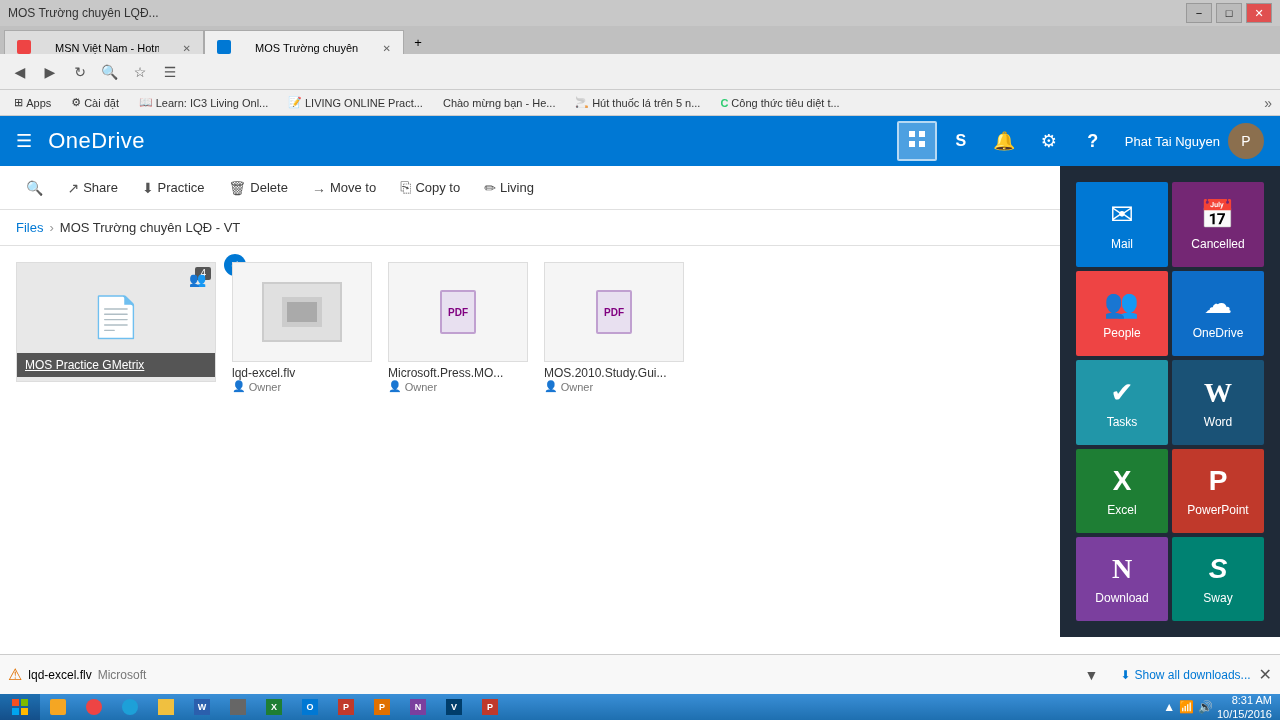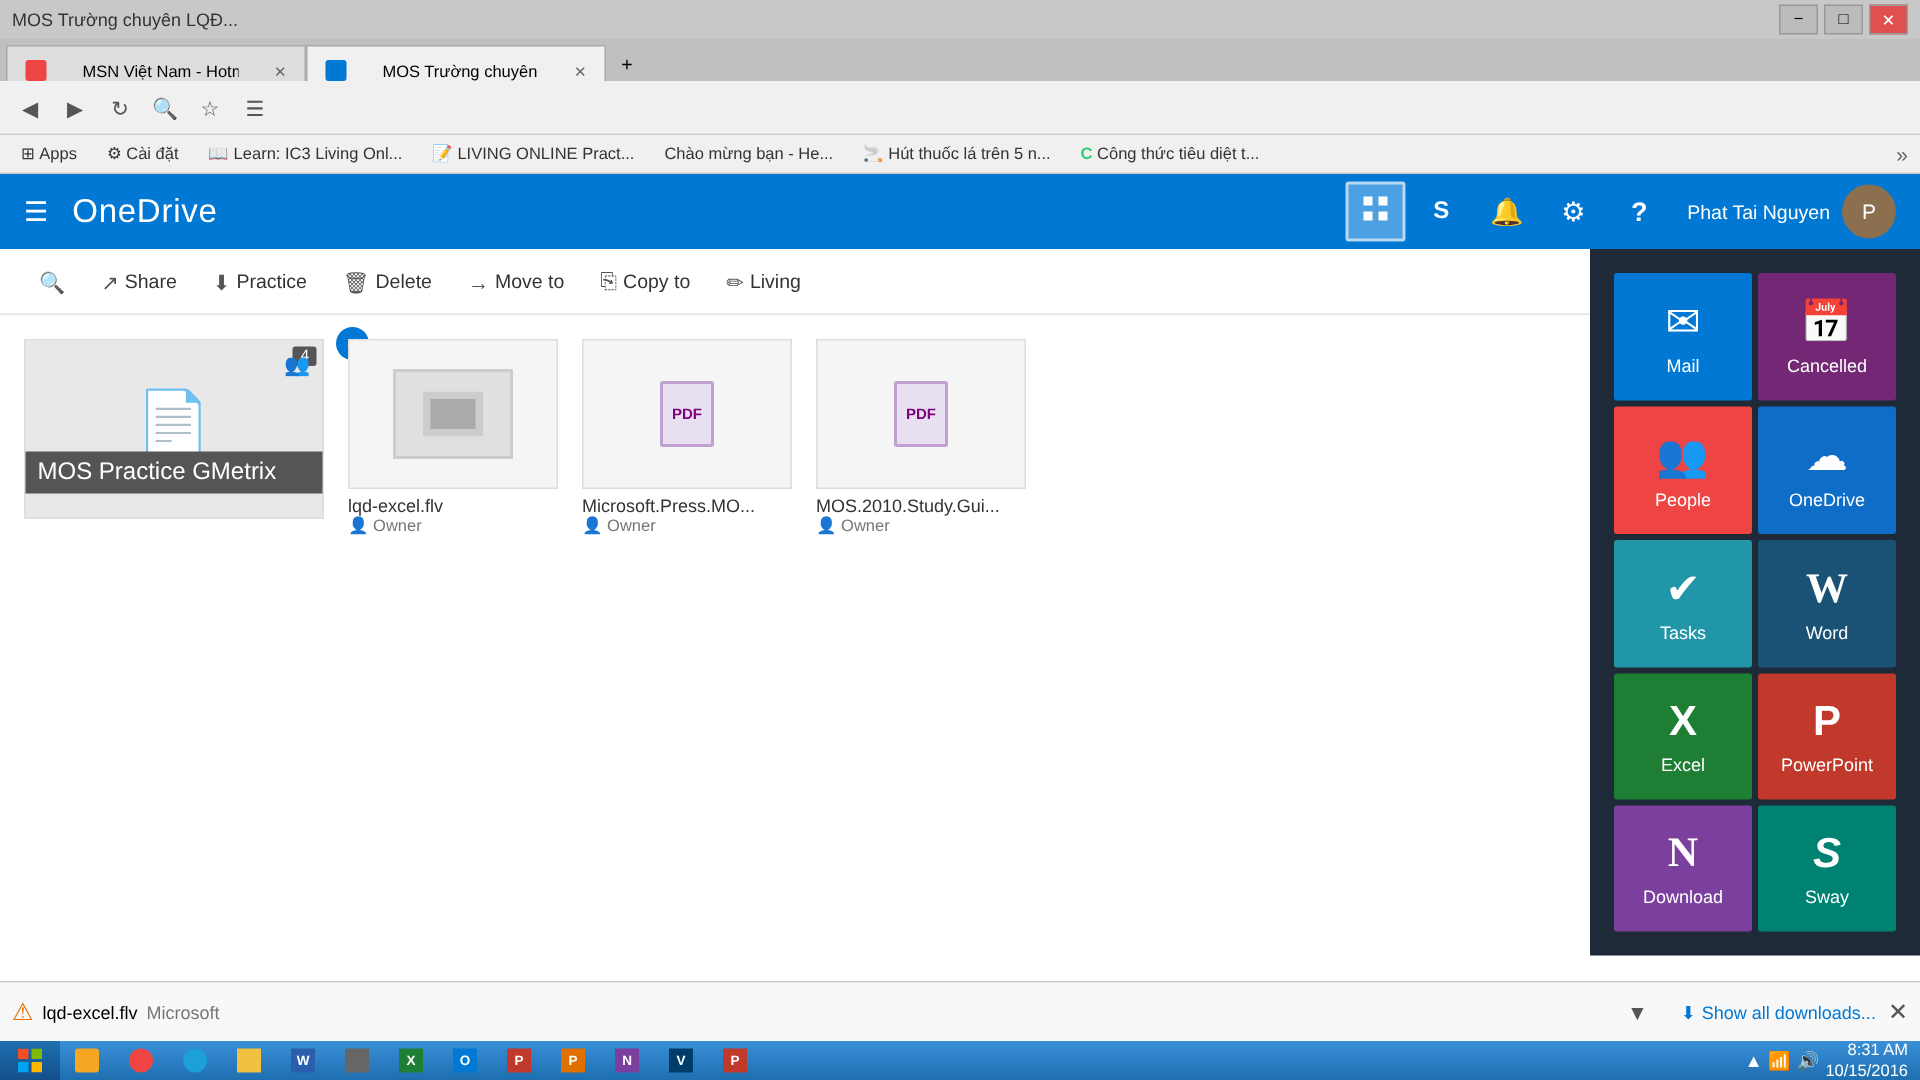--- a/index.html
+++ b/index.html
@@ -258,28 +258,33 @@
     <div class="toolbar-btn">
       <span class="toolbar-icon">⎘</span>
       <span>Copy to</span>
     </div>
     <div class="toolbar-btn">
       <span class="toolbar-icon">✏</span>
       <span>Living</span>
     </div>
   </div>
 
+  <div class="breadcrumb">
+    <span class="breadcrumb-item">Files</span>
+    <span class="breadcrumb-sep">›</span>
+    <span class="breadcrumb-current">MOS Trường chuyên LQĐ - VT</span>
+  </div>
 
   <div class="main-content" style="max-height: calc(100% - 50px - 44px - 36px); overflow-y:auto;">
 
     <div class="file-item" style="width:200px;">
       <div class="folder-item" style="background:#e8e8e8;position:relative;">
         <div style="position:absolute;top:50%;left:50%;transform:translate(-50%,-60%);font-size:40px;color:#999;">📄</div>
         <div class="file-badge">4</div>
-        <div class="folder-label" style="position:absolute;bottom:16px;left:0;right:0;background:#555;color:white;padding:5px 8px;font-size:16px;">MOS Practice GMetrix</div>
+        <div class="folder-label" style="position:absolute;bottom:4px;left:0;right:0;background:#555;color:white;padding:5px 8px;font-size:12px;text-decoration:underline;">MOS Practice GMetrix</div>
         <div class="folder-share-icon" style="position:absolute;bottom:8px;right:8px;color:white;">👥</div>
       </div>
     </div>
 
     <div class="file-item" style="position:relative;">
       <div class="file-check">✓</div>
       <div class="file-thumbnail">
         <div class="file-video-icon">
           <svg width="40" height="30" viewBox="0 0 40 30">
             <rect width="40" height="30" fill="#ccc"></rect>

